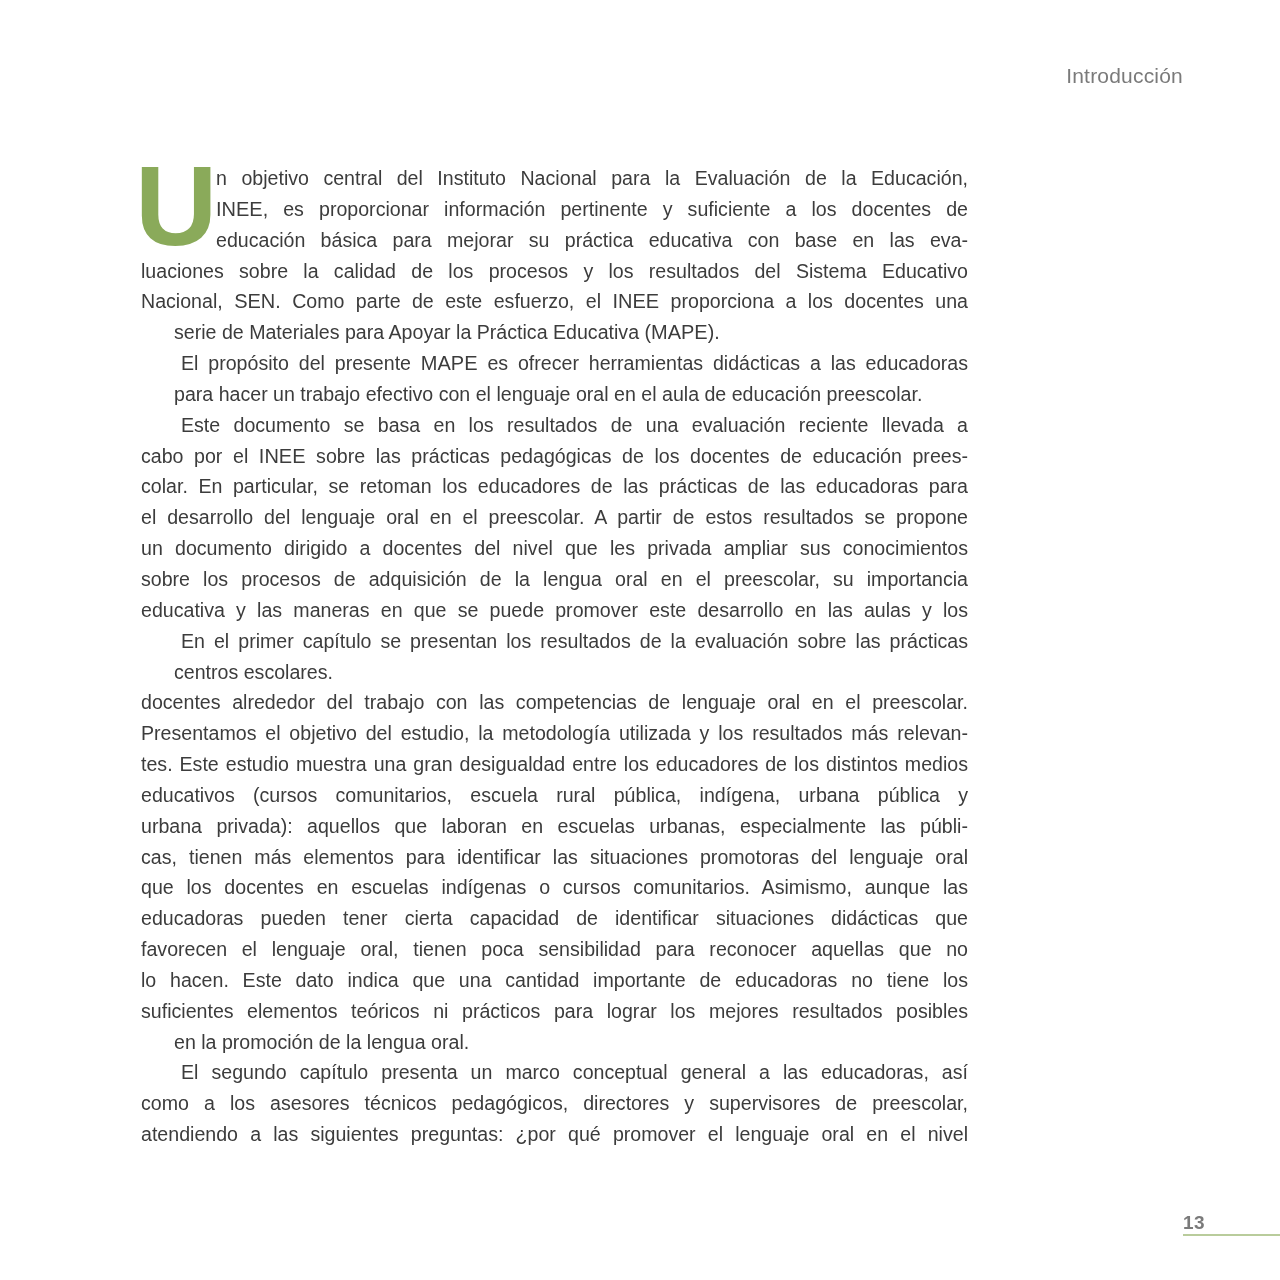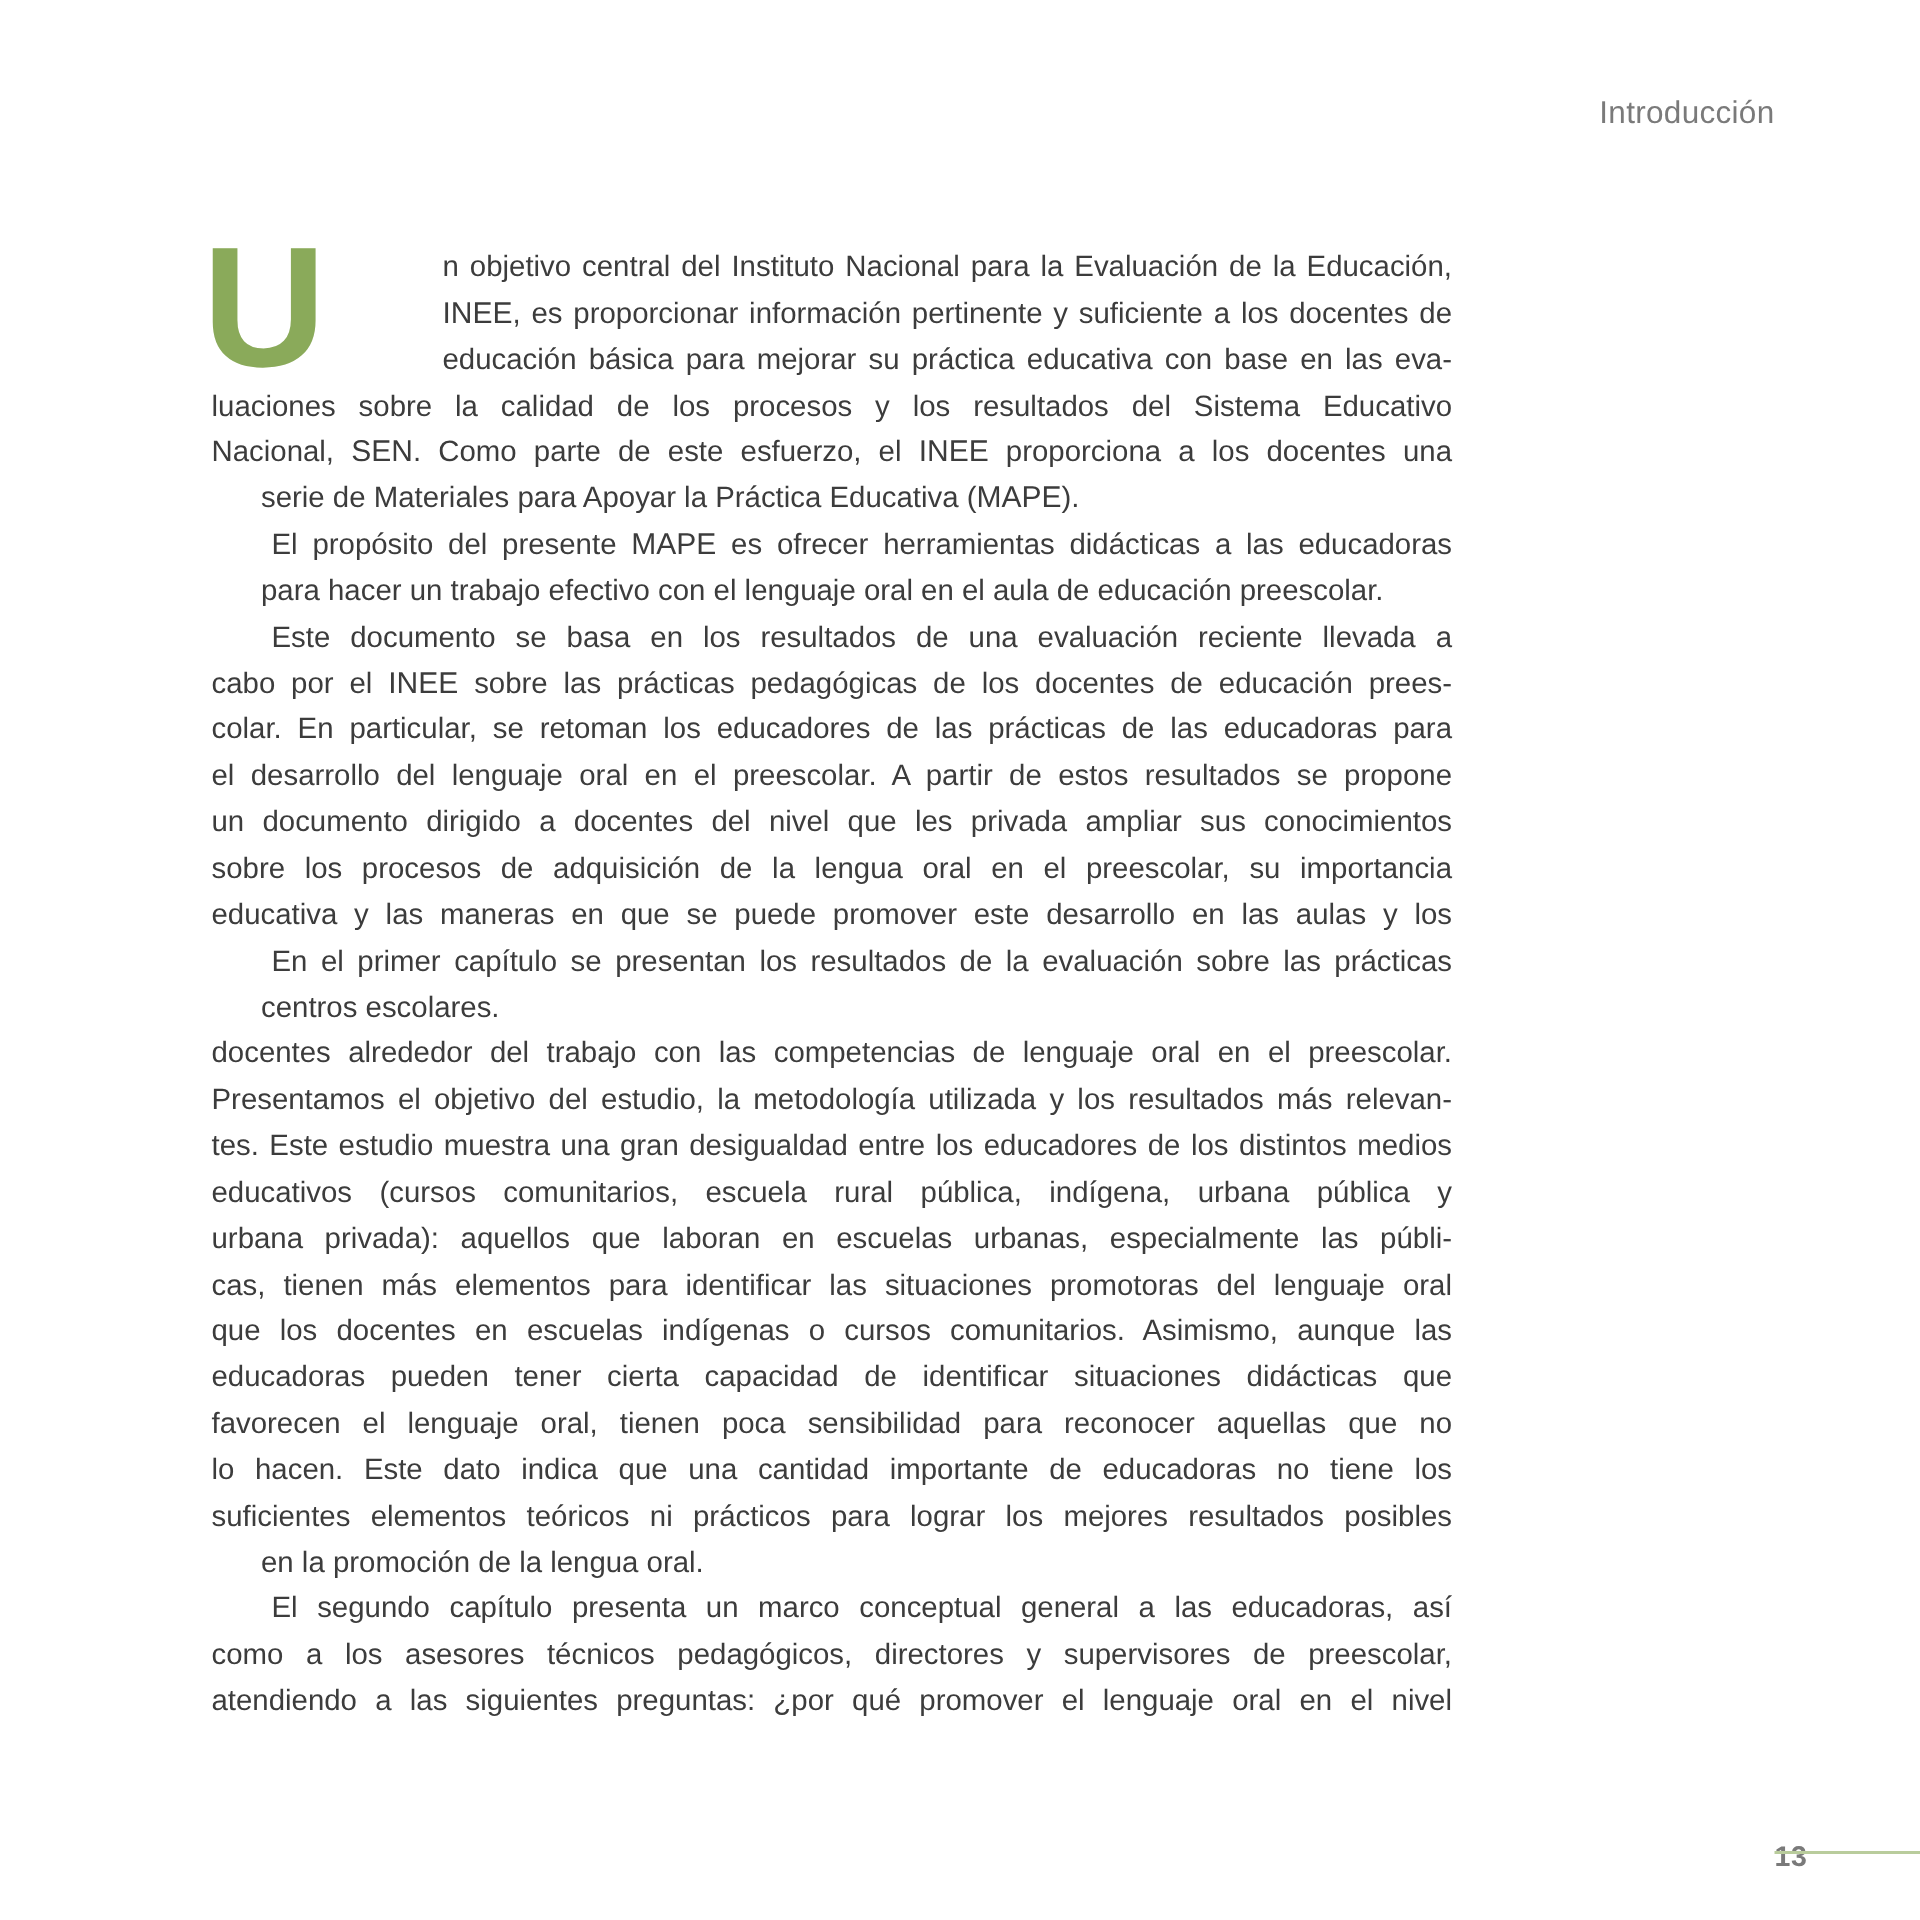--- a/index.html
+++ b/index.html
@@ -41,22 +41,21 @@
     overflow: visible;
   }
   .line.last {
     text-align-last: left;
     margin-left: 33px;
   }
   .line.indent {
     padding-left: 40px;
   }
   .line.dropcap-line {
-    padding-left: 114px;
-    margin-left: 40px;
+    padding-left: 75px;
   }
   .dropcap {
     position: absolute;
     left: -6px;
     top: -14px;
     font-family: "Liberation Sans", sans-serif;
     font-weight: bold;
     font-size: 114px;
     line-height: 114px;
     color: #8aaa5a;
@@ -65,21 +64,20 @@
     font-size: 20px;
   }
   .page-number {
     position: absolute;
     left: 1183px;
     top: 1212px;
     font-size: 19px;
     font-weight: bold;
     color: #7a7a7a;
     letter-spacing: 0.5px;
-    margin-top: 16px;
   }
   .page-rule {
     position: absolute;
     left: 1183px;
     top: 1234px;
     width: 97px;
     height: 2px;
     background: #b9cc9c;
   }
 </style>

